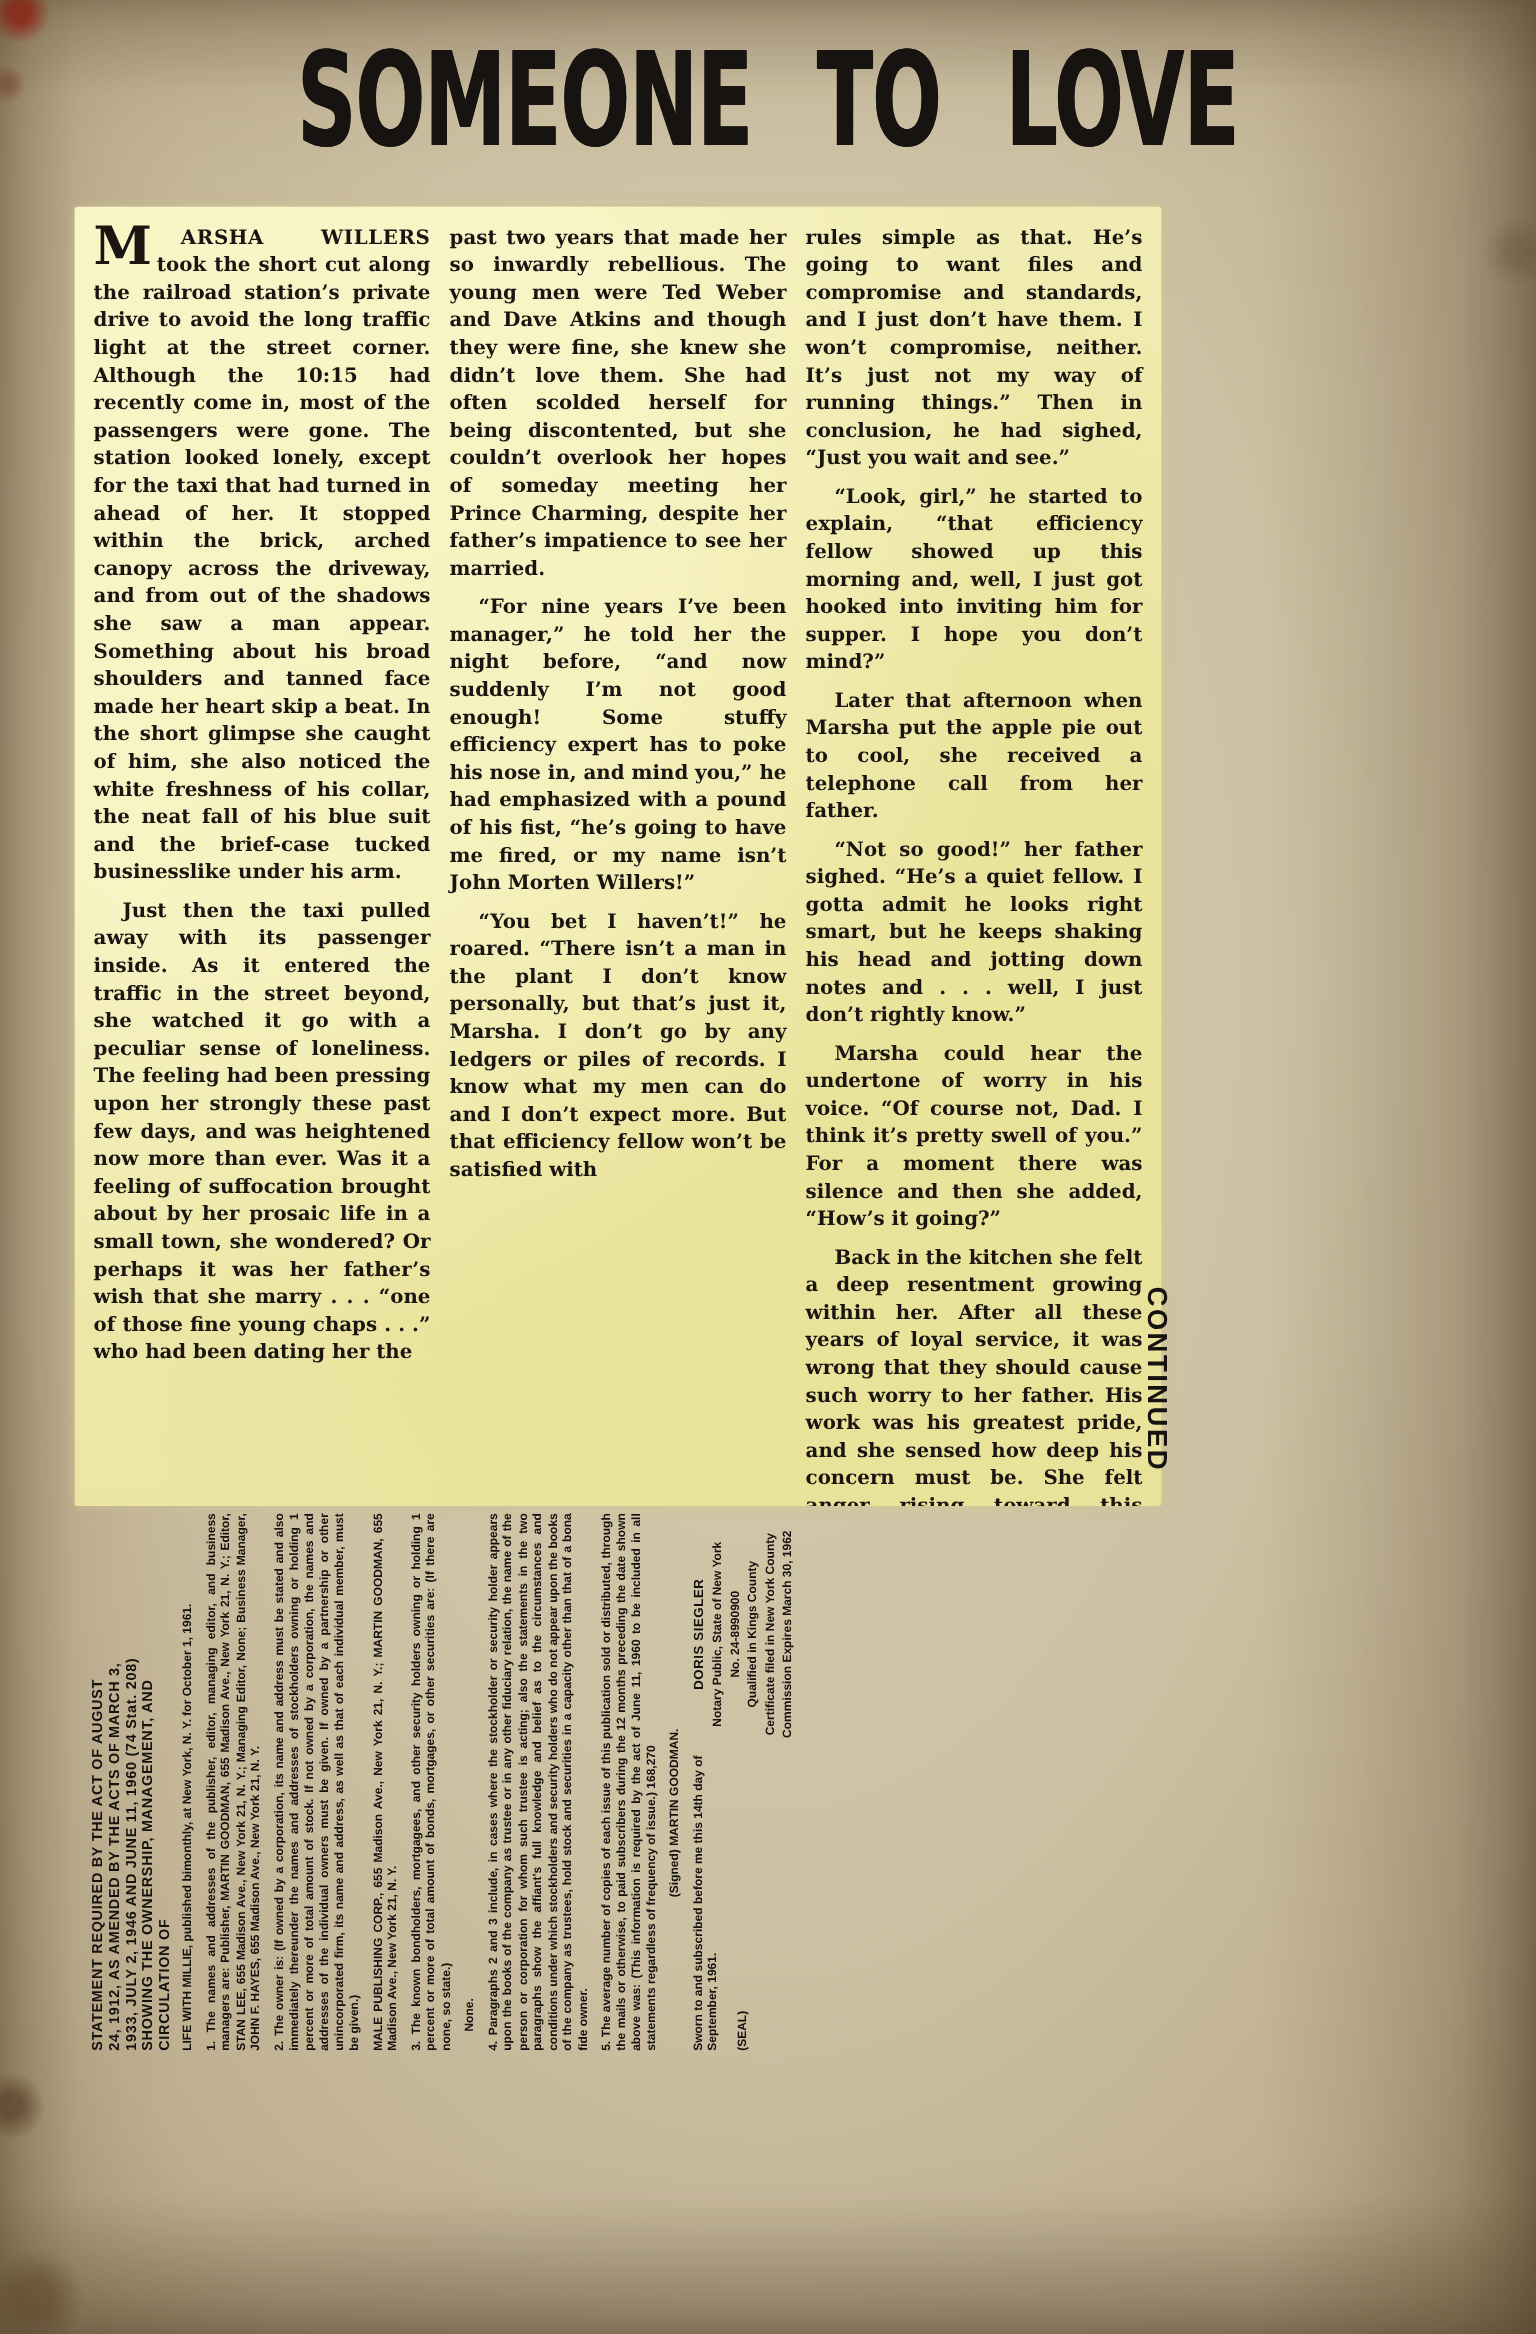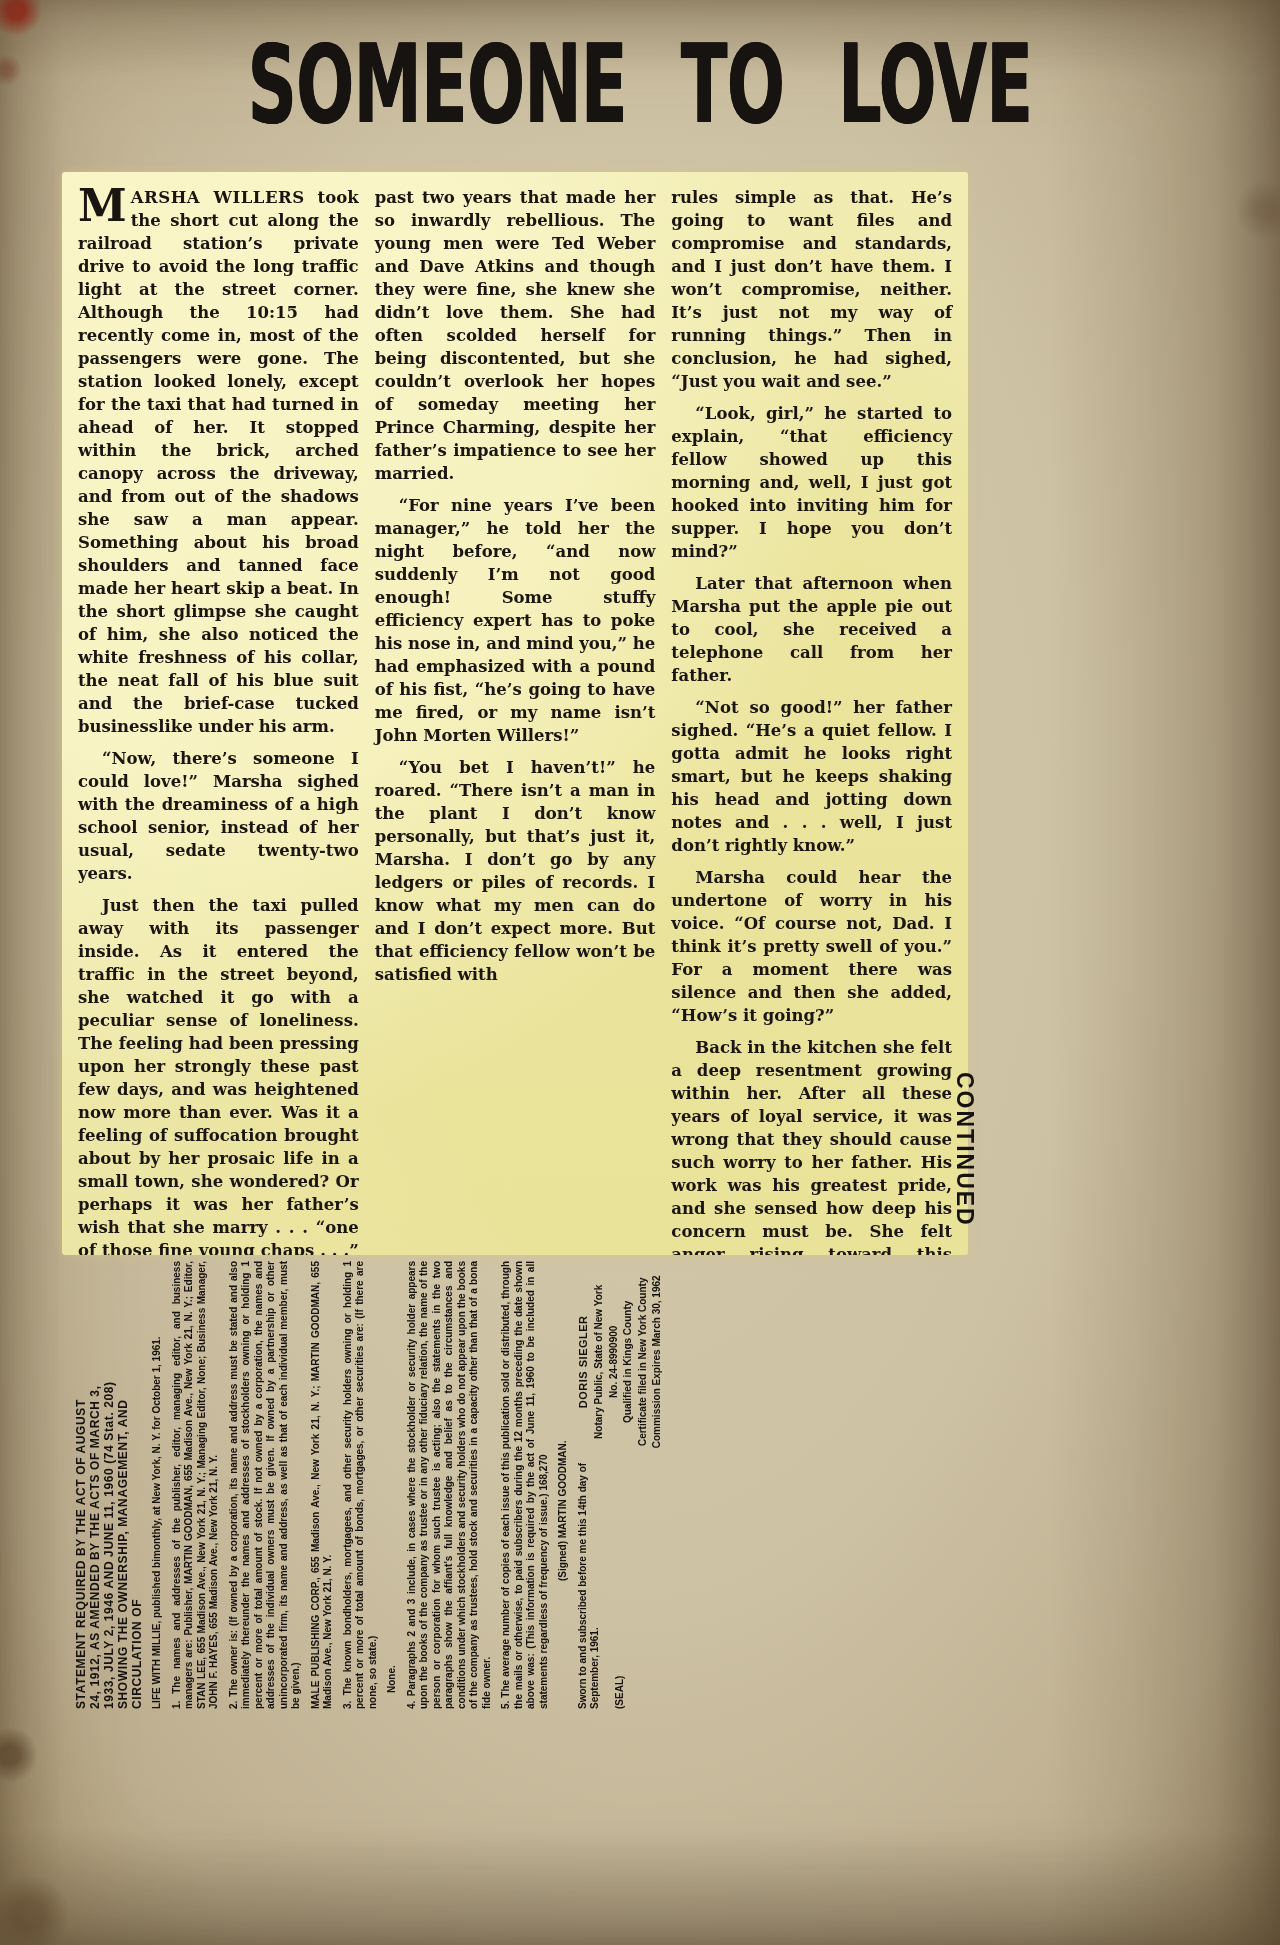--- a/index.html
+++ b/index.html
@@ -74,21 +74,21 @@
   .col p { margin: 0 0 9px; text-indent: 24px; }
   .col p.first, .col p.cont { text-indent: 0; }
 
   .dropcap {
     float: left;
     font-size: 44px;
     line-height: 35px;
     padding: 2px 4px 0 0;
     font-weight: 700;
   }
-  .leadin { letter-spacing: 0.5px; }
+  .leadin { letter-spacing: 0.5px; margin-left: 20px; }
 
   
   .continued {
     position: absolute;
     left: 951px; top: 1072px;
     writing-mode: vertical-rl;
     font-family: "Liberation Sans", sans-serif;
     font-weight: 700;
     font-size: 23px;
     letter-spacing: 2px;
@@ -138,21 +138,20 @@
 <body>
 
 <div class="paper"></div>
 
 <h1 class="title">SOMEONE TO LOVE</h1>
 
 <div class="panel">
 
   <div class="col">
     <p class="first"><span class="dropcap">M</span><span class="leadin">ARSHA WILLERS</span><span> took the short cut along the railroad station’s private drive to avoid the long traffic light at the street corner. Although the 10:15 had recently come in, most of the passengers were gone. The station looked lonely, except for the taxi that had turned in ahead of her. It stopped within the brick, arched canopy across the driveway, and from out of the shadows she saw a man appear. Something about his broad shoulders and tanned face made her heart skip a beat. In the short glimpse she caught of him, she also noticed the white freshness of his collar, the neat fall of his blue suit and the brief-case tucked businesslike under his arm.</span></p>
-    <p>“Now, there’s someone I could love!” Marsha sighed with the dreaminess of a high school senior, instead of her usual, sedate twenty-two years.</p>
     <p>Just then the taxi pulled away with its passenger inside. As it entered the traffic in the street beyond, she watched it go with a peculiar sense of loneliness. The feeling had been pressing upon her strongly these past few days, and was heightened now more than ever. Was it a feeling of suffocation brought about by her prosaic life in a small town, she wondered? Or perhaps it was her father’s wish that she marry . . . “one of those fine young chaps . . .” who had been dating her the</p>
   </div>
 
   <div class="col">
     <p class="cont">past two years that made her so inwardly rebellious. The young men were Ted Weber and Dave Atkins and though they were fine, she knew she didn’t love them. She had often scolded herself for being discontented, but she couldn’t overlook her hopes of someday meeting her Prince Charming, despite her father’s impatience to see her married.</p>
     <p>“For nine years I’ve been manager,” he told her the night before, “and now suddenly I’m not good enough! Some stuffy efficiency expert has to poke his nose in, and mind you,” he had emphasized with a pound of his fist, “he’s going to have me fired, or my name isn’t John Morten Willers!”</p>
     <p>“You bet I haven’t!” he roared. “There isn’t a man in the plant I don’t know personally, but that’s just it, Marsha. I don’t go by any ledgers or piles of records. I know what my men can do and I don’t expect more. But that efficiency fellow won’t be satisfied with</p>
   </div>
 
   <div class="col">

